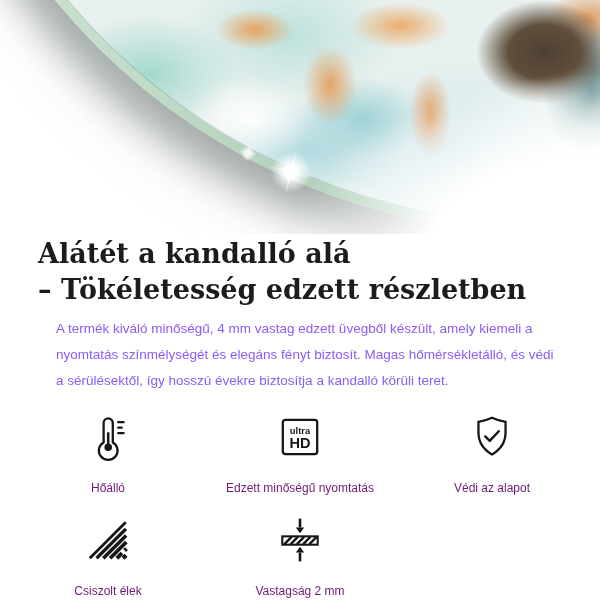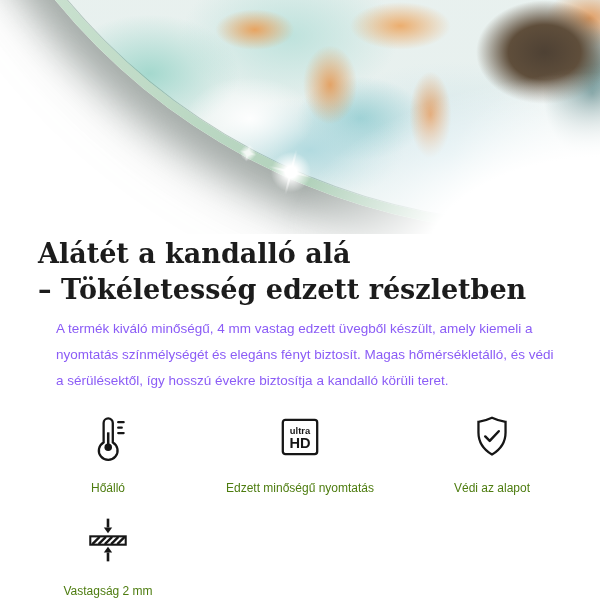--- a/index.html
+++ b/index.html
@@ -64,21 +64,21 @@
     font-size:13.5px;line-height:26px;color:#8b5cf6;
   }
   
   .features{
     display:grid;grid-template-columns:1fr 1fr 1fr;
     row-gap:20px;margin:18px 12px 0;
   }
   .feature{display:flex;flex-direction:column;align-items:center;gap:10px;}
   .feat-icon{height:50px;display:flex;align-items:flex-end;justify-content:center;}
   .feat-icon svg{display:block;}
-  .feat-label{margin-top:9px;font-size:12px;color:#4d7c0f;text-align:center;}
+  .feat-label{margin-top:9px;font-size:12px;color:#701a75;text-align:center;}
   .ico{stroke:#161616;fill:none;stroke-width:2.2;}
   .ico .fill{fill:#161616;stroke:none;}
   .ico text{fill:#161616;stroke:none;font-family:"Liberation Sans",sans-serif;}
 </style>
 </head>
 <body>
 
 <div class="hero">
   <div class="glass-disc">
     <div class="artwork"></div>
@@ -136,20 +136,33 @@
     <div class="feat-icon">
       <svg class="ico" width="50" height="50" viewBox="0 0 48 48">
         <path d="M24 5.6 C27.8 7.4 32.6 8.9 37 9.4 V19.6 C37 28.6 31.7 36.2 24 40.8 C16.3 36.2 11 28.6 11 19.6 V9.4 C15.4 8.9 20.2 7.4 24 5.6 Z"></path>
         <path d="M17.5 23.5 L21.8 27.8 L30.5 18.5" stroke-width="2.4" stroke-linecap="round" stroke-linejoin="round"></path>
       </svg>
     </div>
     <div class="feat-label">Védi az alapot</div>
   </div>
 
 
+  <div class="feature">
+    <div class="feat-icon">
+      <svg class="ico" width="50" height="50" viewBox="0 0 48 48">
+        <path d="M6.5 41.5 L41 7" stroke-width="2.6"></path>
+        <path d="M13 41.5 L41.2 13.3" stroke-width="3.2"></path>
+        <path d="M19.5 41.5 L41.4 19.6" stroke-width="3.4"></path>
+        <path d="M26 41.5 L41.6 25.9" stroke-width="3.6"></path>
+        <path d="M32.5 41.5 L41.8 32.2" stroke-width="3.8" stroke-dasharray="7 3.5"></path>
+        <path d="M38.5 41.5 L42 38" stroke-width="4" stroke-dasharray="4 3"></path>
+      </svg>
+    </div>
+    <div class="feat-label">Csiszolt élek</div>
+  </div>
 
   <div class="feature">
     <div class="feat-icon">
       <svg class="ico" width="50" height="50" viewBox="0 0 48 48">
         <rect x="7" y="20.5" width="34" height="8" stroke-width="2"></rect>
         <g stroke-width="2.3">
           <path d="M9 28 L16 21"></path>
             <path d="M15 28 L22 21"></path>
             <path d="M21 28 L28 21"></path>
           <path d="M27 28 L34 21"></path>

